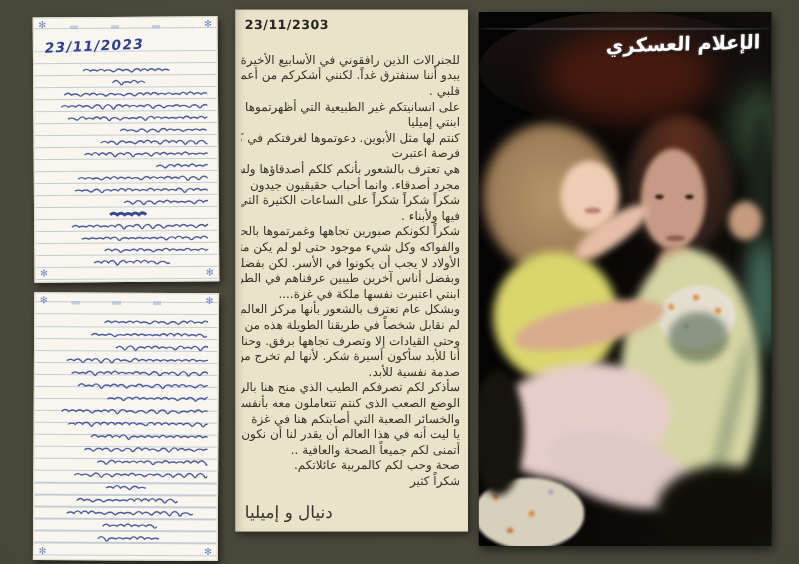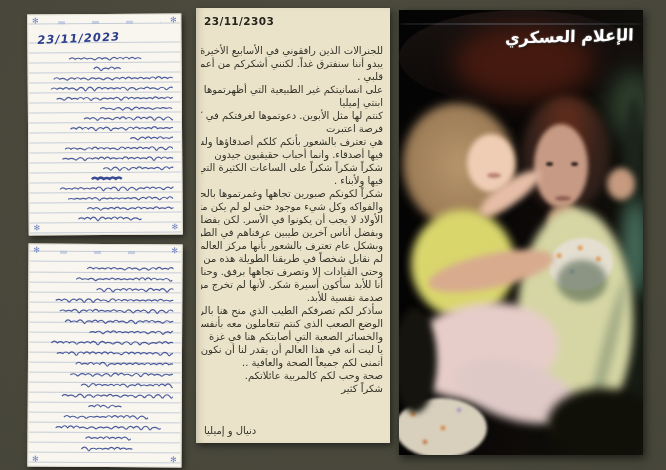--- a/index.html
+++ b/index.html
@@ -24,21 +24,21 @@
   .hw-svg{position:absolute;left:8px;top:0;}
 
   
   .panel{position:absolute;left:196px;top:8px;width:194px;height:435px;background:#eae3c9;
     box-shadow:2px 3px 7px rgba(0,0,0,.5), inset 6px 0 10px -6px rgba(0,0,0,.25);}
   .panel-date{position:absolute;left:8px;top:7px;font-size:10.5px;font-weight:bold;color:#25251d;
     letter-spacing:.4px;direction:ltr;}
   .panel-text{position:absolute;left:5px;right:7px;top:36px;direction:rtl;text-align:right;
     color:#34332a;overflow:hidden;}
   .ar-line{font-size:10px;line-height:13px;white-space:nowrap;}
-  .panel-signature{position:absolute;left:8px;bottom:7px;direction:rtl;font-size:10px;color:#34332a;}
+  .panel-signature{position:absolute;left:8px;bottom:7px;direction:rtl;font-size:14px;color:#34332a;}
 
   
   .photo{position:absolute;left:399px;top:10px;width:244px;height:445px;overflow:hidden;
     background:linear-gradient(100deg,#050404 28%,#0d0a08 58%,#11130c 100%);
     box-shadow:2px 3px 8px rgba(0,0,0,.6);}
   .photo .blob{position:absolute;border-radius:50%;}
   .p-topband{left:0;top:0;width:100%;height:95px;border-radius:0;
     background:linear-gradient(180deg,#191311,#0b0807);}
   .p-redblur{left:55px;top:15px;width:140px;height:75px;background:#4e1c10;filter:blur(12px);opacity:.85;}
   .p-topline{left:0;top:13px;width:100%;height:2px;border-radius:0;background:rgba(130,140,160,.30);}
@@ -152,27 +152,28 @@
     <div class="panel-date">23/11/2303</div>
     <div class="panel-text">
         <div class="ar-line">للجنرالات الذين رافقوني في الأسابيع الأخيرة</div>
         <div class="ar-line">يبدو أننا سنفترق غداً. لكنني أشكركم من أعماق</div>
         <div class="ar-line">قلبي .</div>
         <div class="ar-line">على انسانيتكم غير الطبيعية التي أظهرتموها تجاه</div>
         <div class="ar-line">ابنتي إميليا</div>
         <div class="ar-line">كنتم لها مثل الأبوين. دعوتموها لغرفتكم في كل</div>
         <div class="ar-line">فرصة اعتبرت</div>
         <div class="ar-line">هي تعترف بالشعور بأنكم كلكم أصدقاؤها ولستم</div>
-        <div class="ar-line">فيها أصدقاء. وانما أحباب حقيقيون جيدون</div>
+        <div class="ar-line">مجرد أصدقاء. وانما أحباب حقيقيون جيدون</div>
         <div class="ar-line">شكراً شكراً شكراً على الساعات الكثيرة التي كنتم</div>
         <div class="ar-line">فيها ولأبناء .</div>
         <div class="ar-line">شكراً لكونكم صبورين تجاهها وغمرتموها بالحلويات</div>
         <div class="ar-line">والفواكه وكل شيء موجود حتى لو لم يكن متاحاً</div>
         <div class="ar-line">الأولاد لا يجب أن يكونوا في الأسر. لكن بفضلكم</div>
         <div class="ar-line">وبفضل أناس آخرين طيبين عرفناهم في الطريق.</div>
+        <div class="ar-line">ابنتي اعتبرت نفسها ملكة في غزة....</div>
         <div class="ar-line">وبشكل عام تعترف بالشعور بأنها مركز العالم .</div>
         <div class="ar-line">لم نقابل شخصاً في طريقنا الطويلة هذه من العنصر</div>
         <div class="ar-line">وحتى القيادات إلا وتصرف تجاهها برفق. وحنان</div>
         <div class="ar-line">أنا للأبد سأكون أسيرة شكر. لأنها لم تخرج من هنا مع</div>
         <div class="ar-line">صدمة نفسية للأبد.</div>
         <div class="ar-line">سأذكر لكم تصرفكم الطيب الذي منح هنا بالرغم من</div>
         <div class="ar-line">الوضع الصعب الذى كنتم تتعاملون معه بأنفسكم</div>
         <div class="ar-line">والخسائر الصعبة التي أصابتكم هنا في غزة</div>
         <div class="ar-line">يا ليت أنه في هذا العالم أن يقدر لنا أن نكون أصدقاء</div>
         <div class="ar-line">أتمنى لكم جميعاً الصحة والعافية ..</div>

